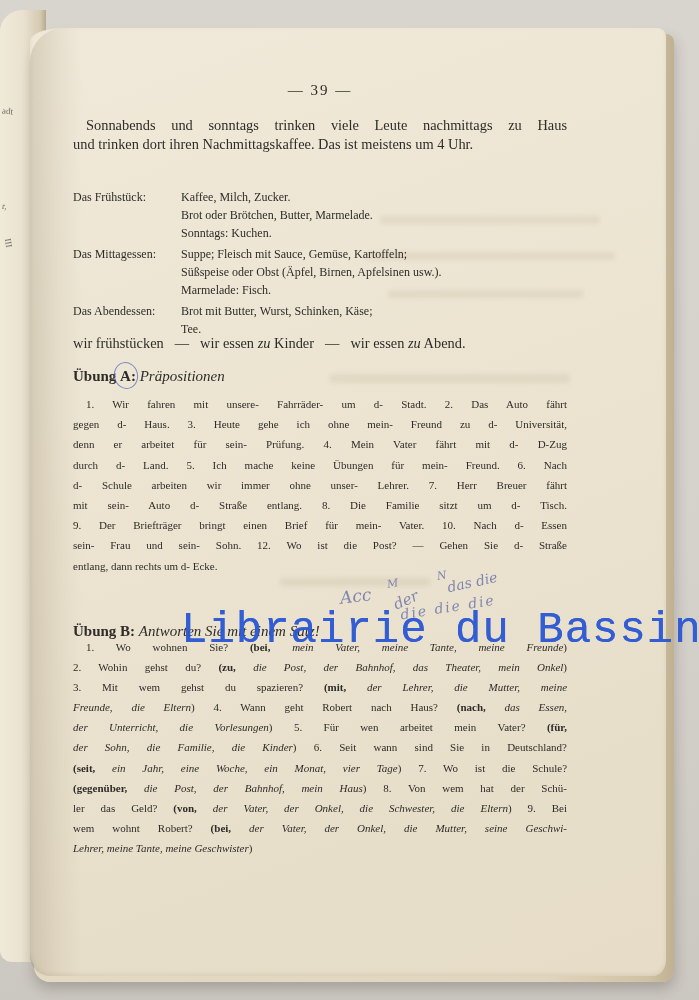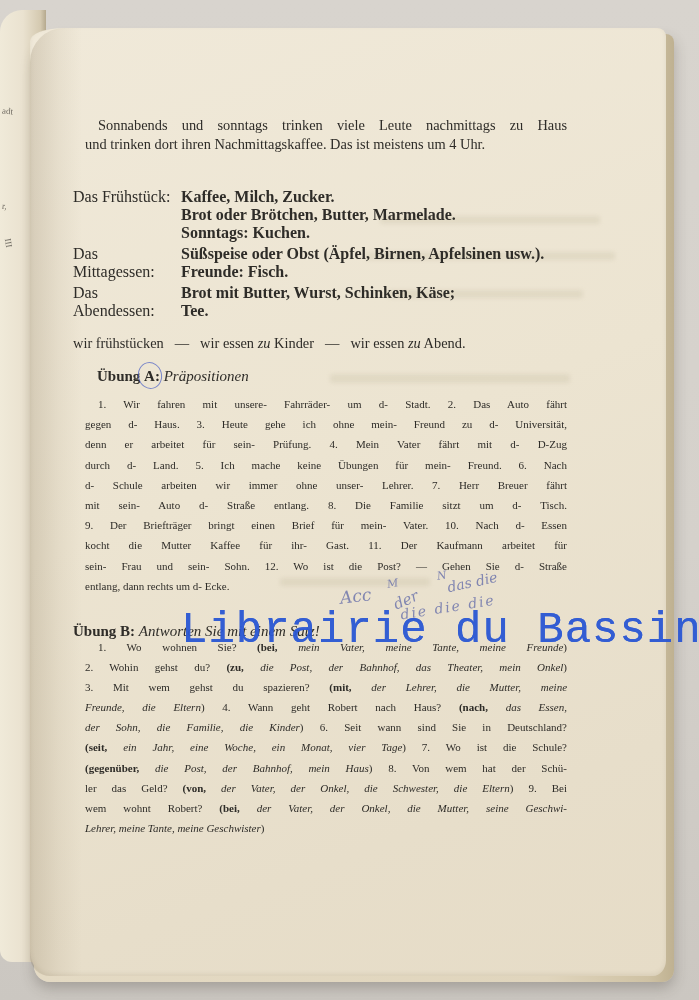--- a/index.html
+++ b/index.html
@@ -49,32 +49,32 @@
   .g2{left:335px;top:224px;width:250px;height:8px;}
   .g3{left:358px;top:262px;width:195px;height:8px;}
   .g4{left:300px;top:346px;width:240px;height:9px;}
   .g5{left:250px;top:550px;width:150px;height:8px;}
 
   
   .content{position:absolute;inset:0;z-index:2;color:#2e2c28;}
   .block{position:absolute;left:43px;width:494px;}
   .pageno{top:54px;text-align:center;font-size:15px;letter-spacing:2px;}
   .para{font-size:11px;}
-  .para .line{text-align:justify;text-align-last:justify;margin-left:12px;}
+  .para .line{text-align:justify;text-align-last:justify;}
   .para .line.last{text-align-last:left;}
   .para .line:first-child{text-indent:13px;}
   .intro{top:88px;line-height:19px;font-size:14.4px;}
-  .meals{top:160px;font-size:16px;}
+  .meals{top:160px;font-size:12px;}
   .meal-row{display:flex;margin-bottom:3px;}
   .meal-label{flex:0 0 108px;line-height:18px;}
-  .meal-lines{flex:1;font-weight:bold;}
+  .meal-lines{flex:1;}
   .meal-line{line-height:18px;}
   .summary{top:306px;font-size:14.4px;line-height:19px;}
   .heading{font-size:15px;line-height:20px;}
-  .heading-a{top:338px;margin-left:24px;}
+  .heading-a{top:338px;}
   .heading-b{top:593px;}
   .para-a{top:366px;line-height:20.2px;}
   .para-b{top:609px;line-height:20.1px;}
 
   .s-b{font-weight:700;}
   .s-i{font-style:italic;}
   .s-g{padding:0 11px;}
   .s-bc{font-weight:700;position:relative;display:inline-block;}
   .s-bc::after{
     content:"";position:absolute;left:-6px;top:-4px;width:22px;height:25px;
@@ -120,40 +120,42 @@
   <div class="page">
     <div class="gutter-shade"></div>
 
     <div class="ghost g1"></div>
     <div class="ghost g2"></div>
     <div class="ghost g3"></div>
     <div class="ghost g4"></div>
     <div class="ghost g5"></div>
 
     <div class="content">
+      <div class="block pageno">— 39 —</div>
 
       <div class="block para intro">
           <div class="line"><span>Sonnabends und sonntags trinken viele Leute nachmittags zu Haus</span></div>
           <div class="line last"><span>und trinken dort ihren Nachmittagskaffee. Das ist meistens um 4 Uhr.</span></div>
         </div>
 
       <div class="block meals">
           <div class="meal-row">
             <div class="meal-label">Das Frühstück:</div>
             <div class="meal-lines">
               <div class="meal-line">Kaffee, Milch, Zucker.</div>
               <div class="meal-line">Brot oder Brötchen, Butter, Marmelade.</div>
               <div class="meal-line">Sonntags: Kuchen.</div>
             </div>
           </div>
           <div class="meal-row">
             <div class="meal-label">Das Mittagessen:</div>
             <div class="meal-lines">
+              <div class="meal-line">Suppe; Fleisch mit Sauce, Gemüse, Kartoffeln;</div>
               <div class="meal-line">Süßspeise oder Obst (Äpfel, Birnen, Apfelsinen usw.).</div>
-              <div class="meal-line">Freunde: Fisch.</div>
+              <div class="meal-line">Marmelade: Fisch.</div>
             </div>
           </div>
           <div class="meal-row">
             <div class="meal-label">Das Abendessen:</div>
             <div class="meal-lines">
               <div class="meal-line">Brot mit Butter, Wurst, Schinken, Käse;</div>
               <div class="meal-line">Tee.</div>
             </div>
           </div>
         </div>
@@ -162,31 +164,31 @@
 
       <div class="block heading heading-a"><span class="s-b">Übung </span><span class="s-bc">A</span><span class="s-b">:</span><span> </span><span class="s-i">Präpositionen</span></div>
       <div class="block para para-a">
           <div class="line"><span>1. Wir fahren mit unsere- Fahrräder- um d- Stadt. 2. Das Auto fährt</span></div>
           <div class="line"><span>gegen d- Haus. 3. Heute gehe ich ohne mein- Freund zu d- Universität,</span></div>
           <div class="line"><span>denn er arbeitet für sein- Prüfung. 4. Mein Vater fährt mit d- D-Zug</span></div>
           <div class="line"><span>durch d- Land. 5. Ich mache keine Übungen für mein- Freund. 6. Nach</span></div>
           <div class="line"><span>d- Schule arbeiten wir immer ohne unser- Lehrer. 7. Herr Breuer fährt</span></div>
           <div class="line"><span>mit sein- Auto d- Straße entlang. 8. Die Familie sitzt um d- Tisch.</span></div>
           <div class="line"><span>9. Der Briefträger bringt einen Brief für mein- Vater. 10. Nach d- Essen</span></div>
-          <div class="line"><span>kocht die Mutter Kaffee für ihr- Gast. 11. Der Kaufmann arbeitet für</span></div>
           <div class="line"><span>sein- Frau und sein- Sohn. 12. Wo ist die Post? — Gehen Sie d- Straße</span></div>
           <div class="line last"><span>entlang, dann rechts um d- Ecke.</span></div>
         </div>
 
       <div class="block heading heading-b"><span class="s-b">Übung B:</span><span> </span><span class="s-i">Antworten Sie mit einem Satz!</span></div>
       <div class="block para para-b">
           <div class="line"><span>1. Wo wohnen Sie? </span><span class="s-b">(bei, </span><span class="s-i">mein Vater, meine Tante, meine Freunde</span><span>)</span></div>
           <div class="line"><span>2. Wohin gehst du? </span><span class="s-b">(zu, </span><span class="s-i">die Post, der Bahnhof, das Theater, mein Onkel</span><span>)</span></div>
           <div class="line"><span>3. Mit wem gehst du spazieren? </span><span class="s-b">(mit, </span><span class="s-i">der Lehrer, die Mutter, meine</span></div>
           <div class="line"><span class="s-i">Freunde, die Eltern</span><span>) 4. Wann geht Robert nach Haus? </span><span class="s-b">(nach, </span><span class="s-i">das Essen,</span></div>
+          <div class="line"><span class="s-i">der Unterricht, die Vorlesungen</span><span>) 5. Für wen arbeitet mein Vater? </span><span class="s-b">(für,</span></div>
           <div class="line"><span class="s-i">der Sohn, die Familie, die Kinder</span><span>) 6. Seit wann sind Sie in Deutschland?</span></div>
           <div class="line"><span class="s-b">(seit, </span><span class="s-i">ein Jahr, eine Woche, ein Monat, vier Tage</span><span>) 7. Wo ist die Schule?</span></div>
           <div class="line"><span class="s-b">(gegenüber, </span><span class="s-i">die Post, der Bahnhof, mein Haus</span><span>) 8. Von wem hat der Schü-</span></div>
           <div class="line"><span>ler das Geld? </span><span class="s-b">(von, </span><span class="s-i">der Vater, der Onkel, die Schwester, die Eltern</span><span>) 9. Bei</span></div>
           <div class="line"><span>wem wohnt Robert? </span><span class="s-b">(bei, </span><span class="s-i">der Vater, der Onkel, die Mutter, seine Geschwi-</span></div>
           <div class="line last"><span class="s-i">Lehrer, meine Tante, meine Geschwister</span><span>)</span></div>
         </div>
     </div>
 
     <div class="annos">

